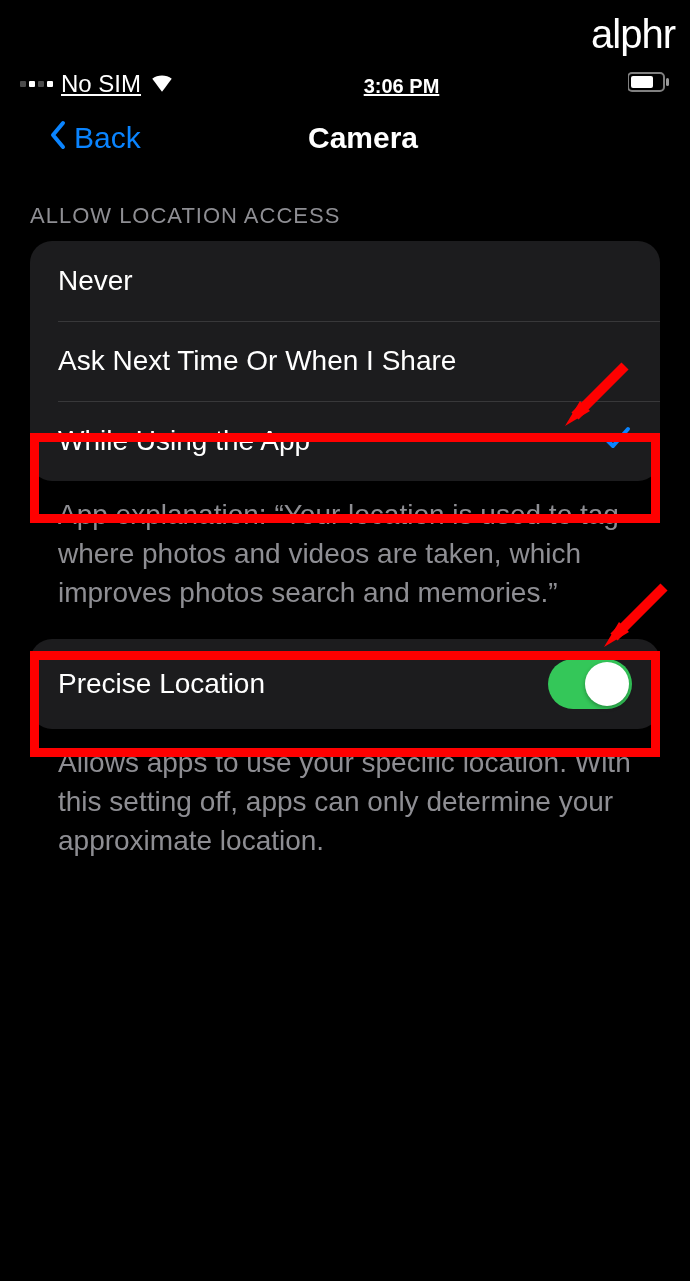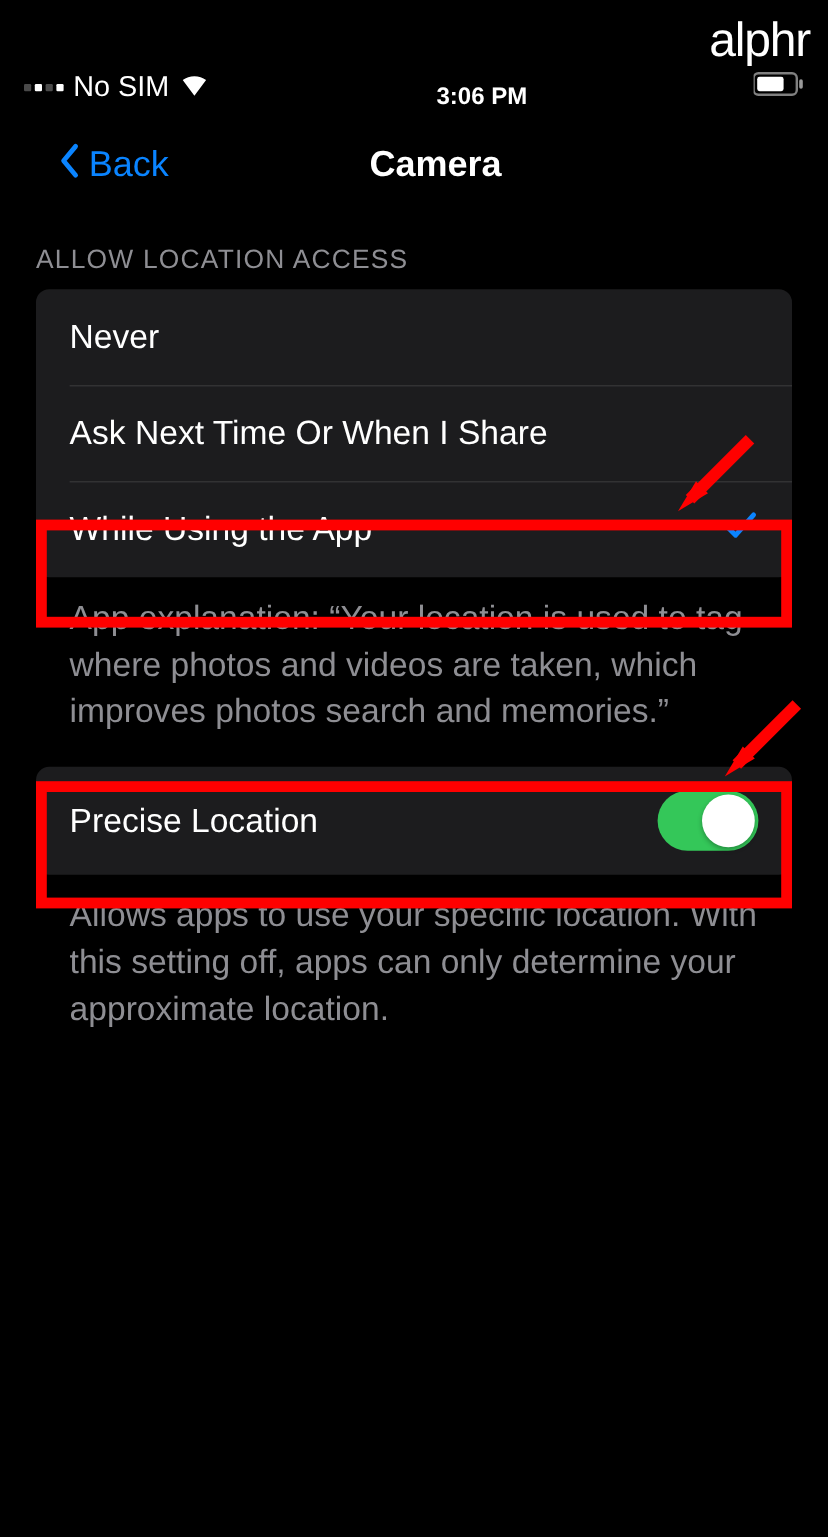--- a/index.html
+++ b/index.html
@@ -18,25 +18,26 @@
       right: 15px;
       color: #ffffff;
       font-size: 40px;
       font-weight: 400;
       letter-spacing: -1px;
       z-index: 100;
     }
     .status-bar {
       display: flex;
       justify-content: space-between;
-      align-items: center;
+      align-items: flex-end;
       padding: 0 20px;
       height: 50px;
       margin-top: 48px;
       font-size: 24px;
+      text-decoration: underline;
     }
     .status-left { display: flex; align-items: center; gap: 8px; }
     .signal-dots { display: flex; align-items: flex-end; gap: 3px; }
     .signal-dot { width: 6px; height: 6px; background: #4a4a4a; border-radius: 1px; }
     .signal-dot.active { background: #ffffff; }
     .carrier { font-size: 24px; font-weight: 500; }
     .wifi-icon svg { width: 26px; height: 20px; }
     .status-center { font-weight: 600; font-size: 20px; margin-top: 17px; }
     .status-right { display: flex; align-items: center; }
     .battery-icon svg { width: 42px; height: 20px; }
@@ -66,21 +67,21 @@
       color: #ffffff;
     }
     .section-header {
       color: #8e8e93;
       font-size: 22px;
       letter-spacing: 1px;
       padding: 30px 30px 12px 30px;
     }
     .settings-group {
       background: #1c1c1e;
-      border-radius: 11px;
+      border-radius: 22px;
       overflow: hidden;
       margin: 0 30px;
     }
     .settings-row {
       display: flex;
       justify-content: space-between;
       align-items: center;
       padding: 20px 28px;
       font-size: 28px;
       min-height: 80px;

